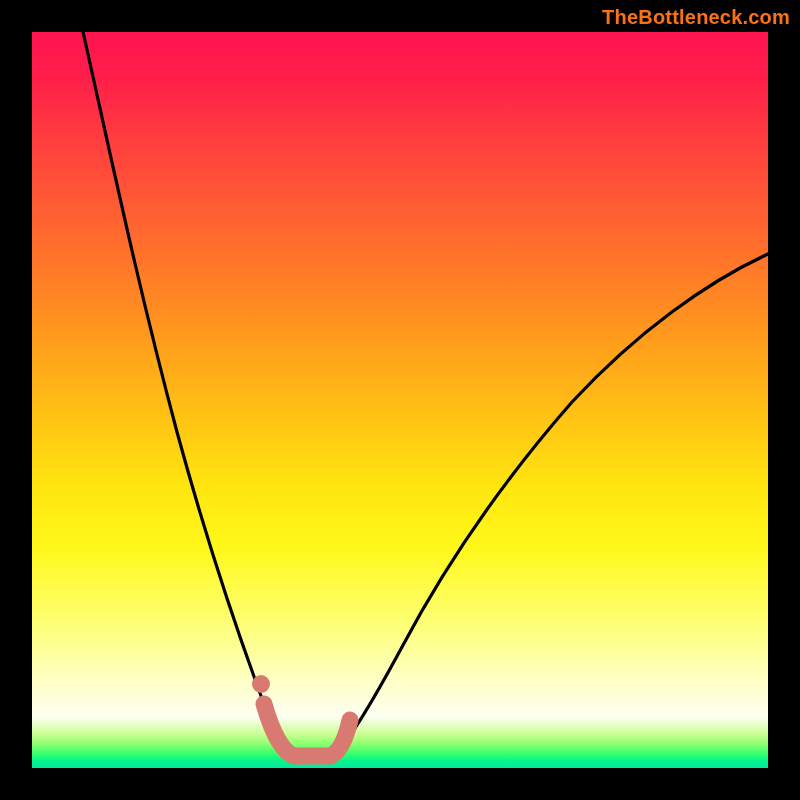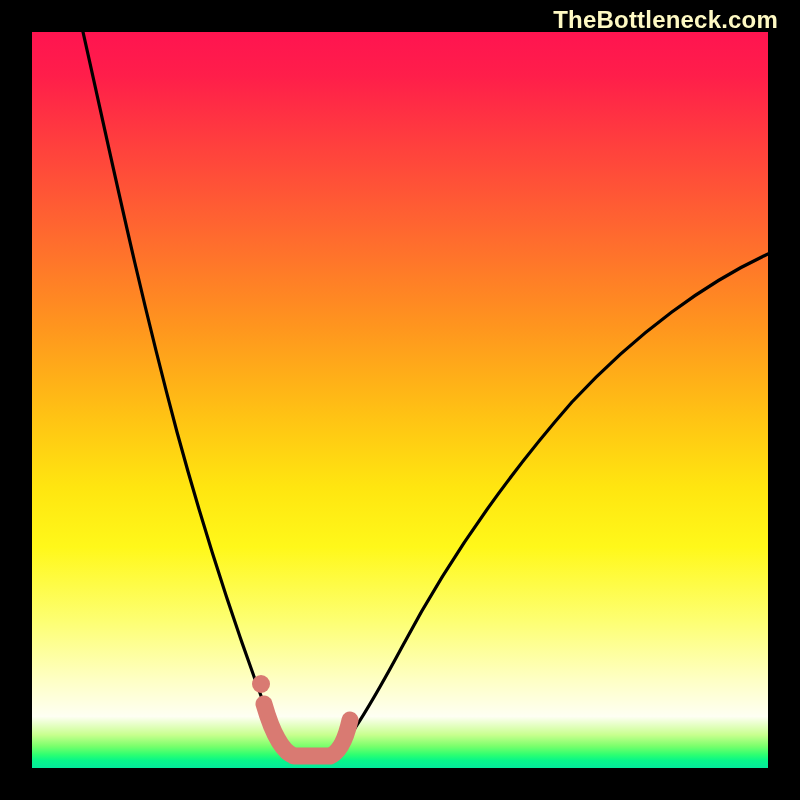--- a/index.html
+++ b/index.html
@@ -42,23 +42,23 @@
       #c8ff8e 95.5%,
       #7cff6c 97%,
       #2dff71 98.2%,
       #07f58a 99%,
       #04e99b 100%
     );
   }
   .attribution {
     position: absolute;
     top: 6px;
-    right: 22px;
-    color: #fef9c3;
-    font-size: 24px;
+    right: 10px;
+    color: #f97316;
+    font-size: 20px;
     font-weight: 600;
     letter-spacing: 0.2px;
     user-select: none;
   }
   svg.curves {
     position: absolute;
     top: 0;
     left: 0;
     width: 736px;
     height: 736px;

